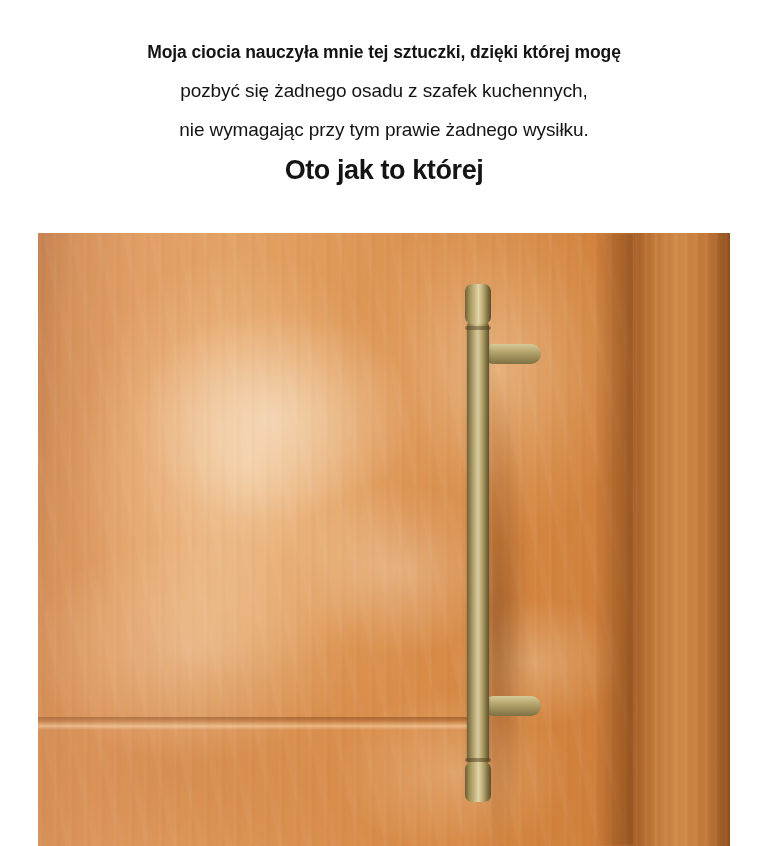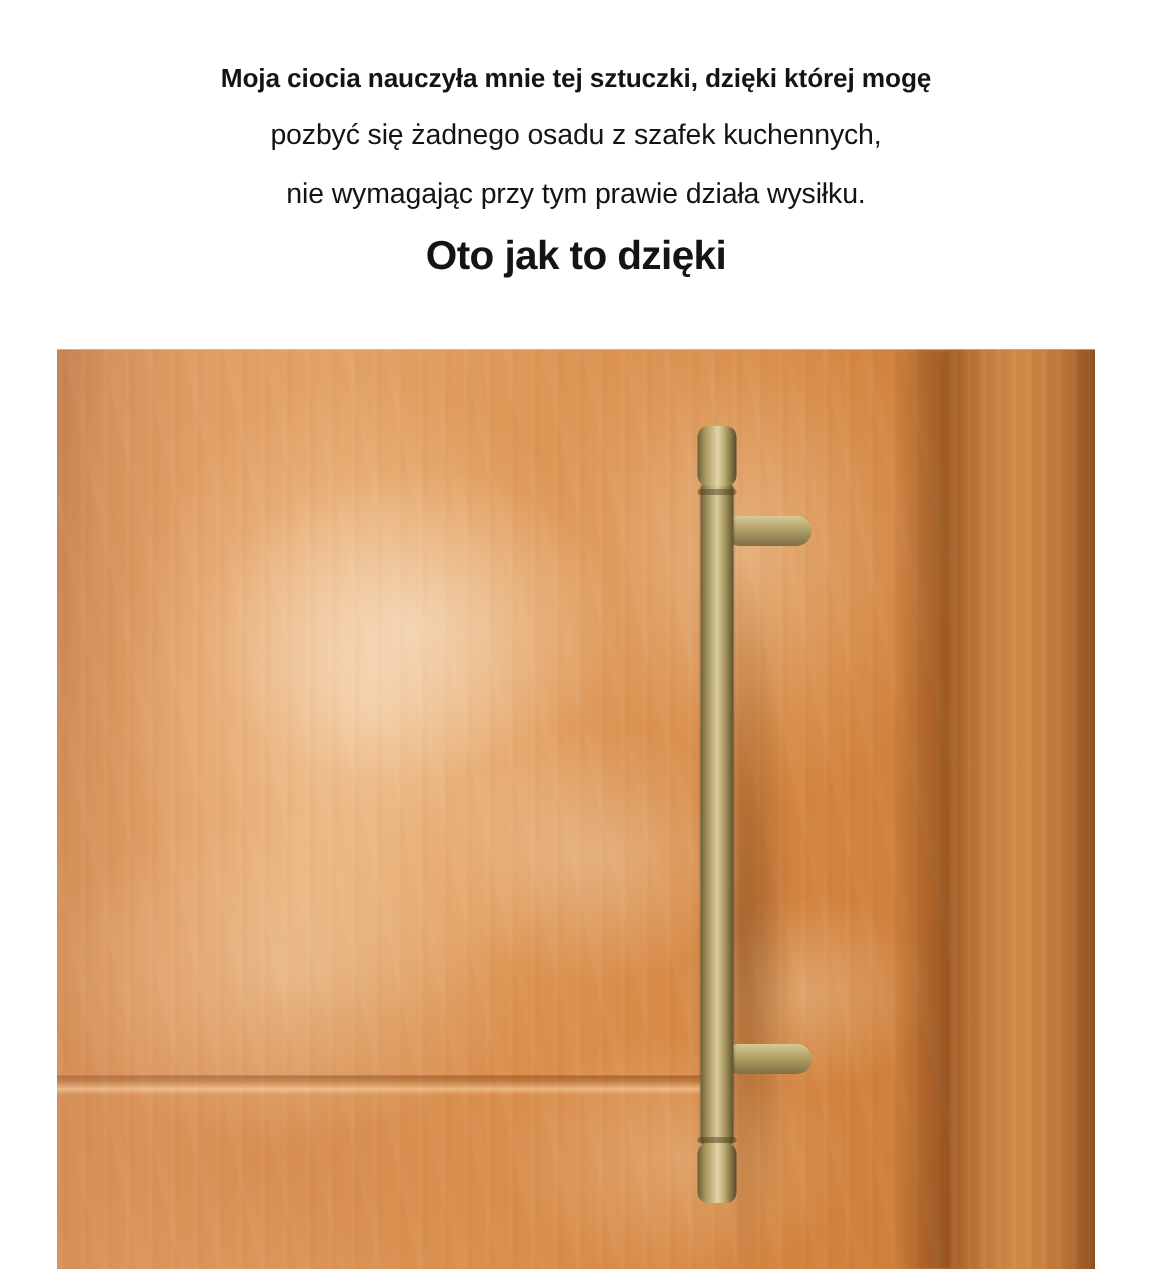--- a/index.html
+++ b/index.html
@@ -250,22 +250,22 @@
   }
 </style>
 </head>
 <body>
 
 <div class="page">
 
   <div class="headline">
     <span class="line l1">Moja ciocia nauczyła mnie tej sztuczki, dzięki której mogę</span>
     <span class="line l2">pozbyć się żadnego osadu z szafek kuchennych,</span>
-    <span class="line l3">nie wymagając przy tym prawie działa wysiłku.</span>
-    <span class="line l4">Oto jak to dzięki</span>
+    <span class="line l3">nie wymagając przy tym prawie żadnego wysiłku.</span>
+    <span class="line l4">Oto jak to której</span>
   </div>
 
   <div class="photo-wrap">
     <div class="photo"></div>
     <div class="grain"></div>
     <div class="smudge"></div>
     <div class="scuff"></div>
     <div class="seam"></div>
     <div class="seam2"></div>
     <div class="stile-shadow"></div>

